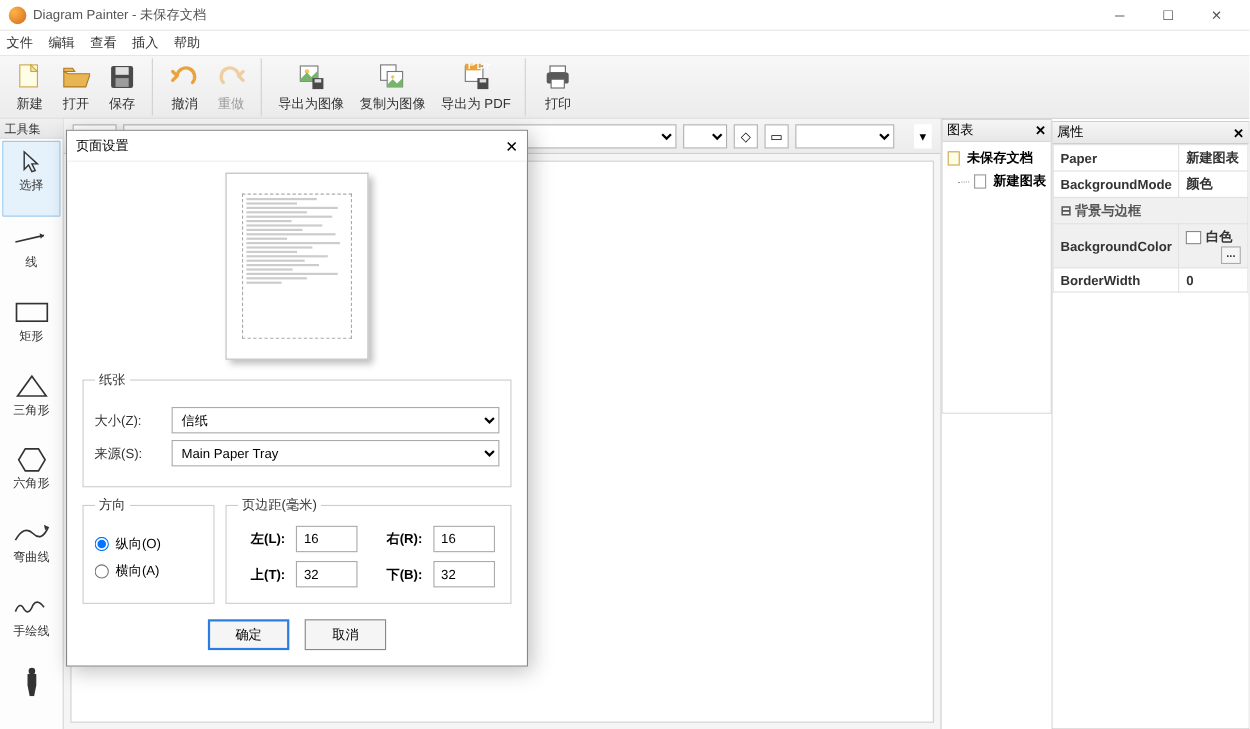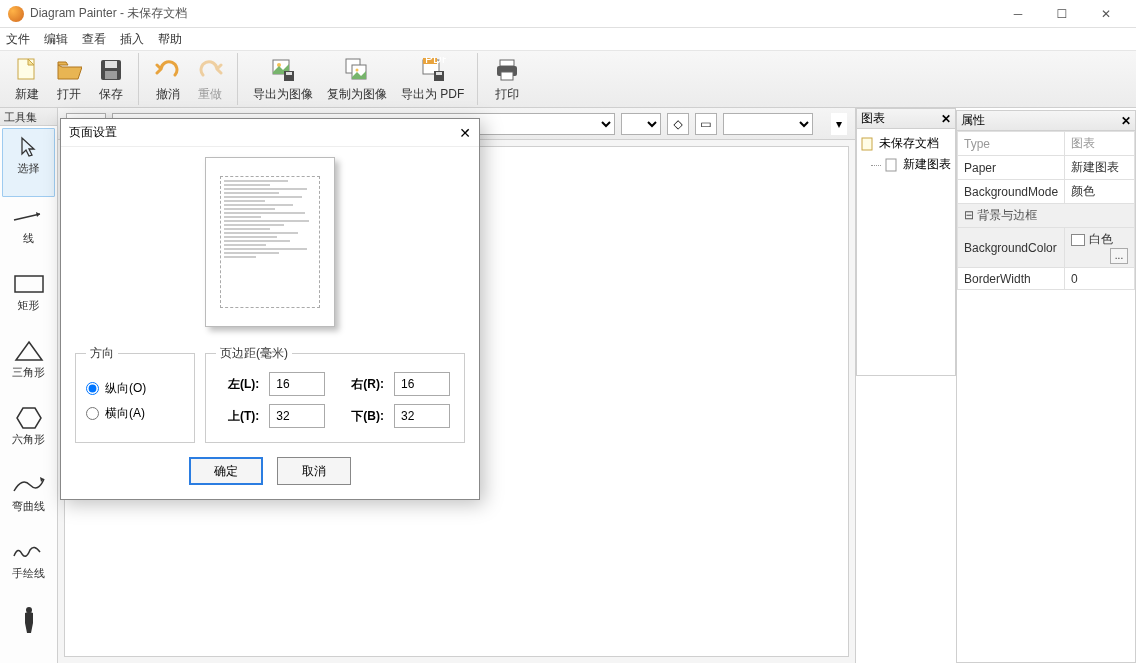--- a/index.html
+++ b/index.html
@@ -40,21 +40,21 @@
 .format-bar { height: 32px; background: linear-gradient(#f5f5f5,#ececec); border-bottom:1px solid #cfcfcf; display:flex; align-items:center; padding:0 8px; gap:6px;}
 .format-sel { height:22px; border:1px solid #b0b0b0; background:#fff; }
 .canvas-area { flex:1; background:#fff; margin:6px; border:1px solid #cfcfcf; display:flex; align-items:center; justify-content:center;}
 .silhouette { width:60px; height:160px; }
 
 
 .right { width: 280px; display: flex; flex-direction: row; }
 .panel { border: 1px solid #cfcfcf; margin: 0; display:flex; flex-direction:column;}
 .panel-header { height: 20px; background: linear-gradient(#f5f5f5,#e8e8e8); display: flex; align-items: center; justify-content: space-between; padding: 0 4px; border-bottom: 1px solid #cfcfcf; }
 .panel-header .close { font-weight: bold; cursor: default; }
-.panel-body { flex:1; background:#fff; overflow:auto; }
+.panel-body { flex:1; background:#fff; overflow:auto;font-weight:bold; }
 .tree { padding: 4px; }
 .tree-item { display:flex; align-items:center; gap:4px; padding:2px 0; }
 .tree-item.child { padding-left: 24px; position: relative;}
 .tree-item.child::before { content:''; position:absolute; left:10px; top:50%; width:10px; border-top:1px dotted #999;}
 .doc-icon { width:14px; height:14px; }
 
 .props-table { width:100%; border-collapse: collapse; }
 .props-table td { border: 1px solid #e0e0e0; padding: 3px 6px; height: 22px; color:#333;}
 .props-table td.key { width: 48%; background:#fff;}
 .props-table td.val { background:#fff;}
@@ -334,24 +334,20 @@
     </div>
 
     <div class="panel props">
       <div class="panel-header">
         <span>属性</span>
         <span class="close">✕</span>
       </div>
       <div class="panel-body">
         <table class="props-table">
           <tbody>
-              <tr>
-            <td class="key ro">Type</td>
-            <td class="val ro">图表</td>
-          </tr>
           <tr>
             <td class="key">Paper</td>
             <td class="val">新建图表</td>
           </tr>
           <tr>
             <td class="key">BackgroundMode</td>
             <td class="val">颜色</td>
           </tr>
           <tr>
             <td class="section" colspan="2"><span style="display:inline-block;width:10px;">⊟</span> <span>背景与边框</span></td>
@@ -399,20 +395,31 @@
             <div class="pline" style="width:72%"></div>
               <div class="pline" style="width:46%"></div>
               <div class="pline" style="width:90%"></div>
             <div class="pline" style="width:60%"></div>
               <div class="pline" style="width:35%"></div>
           </div>
         </div>
       </div>
     </div>
 
+    <fieldset class="fieldset">
+      <legend>纸张</legend>
+      <div class="field-row">
+        <label>大小(Z):</label>
+        <select><option>信纸</option></select>
+      </div>
+      <div class="field-row">
+        <label>来源(S):</label>
+        <select><option>Main Paper Tray</option></select>
+      </div>
+    </fieldset>
 
     <div class="row2">
       <fieldset class="fieldset col" style="flex:0 0 120px">
         <legend>方向</legend>
         <div class="radio-row">
           <input type="radio" name="orient" checked="" style="">
             <span>纵向(O)</span>
         </div>
         <div class="radio-row">
           <input type="radio" name="orient" style="">

